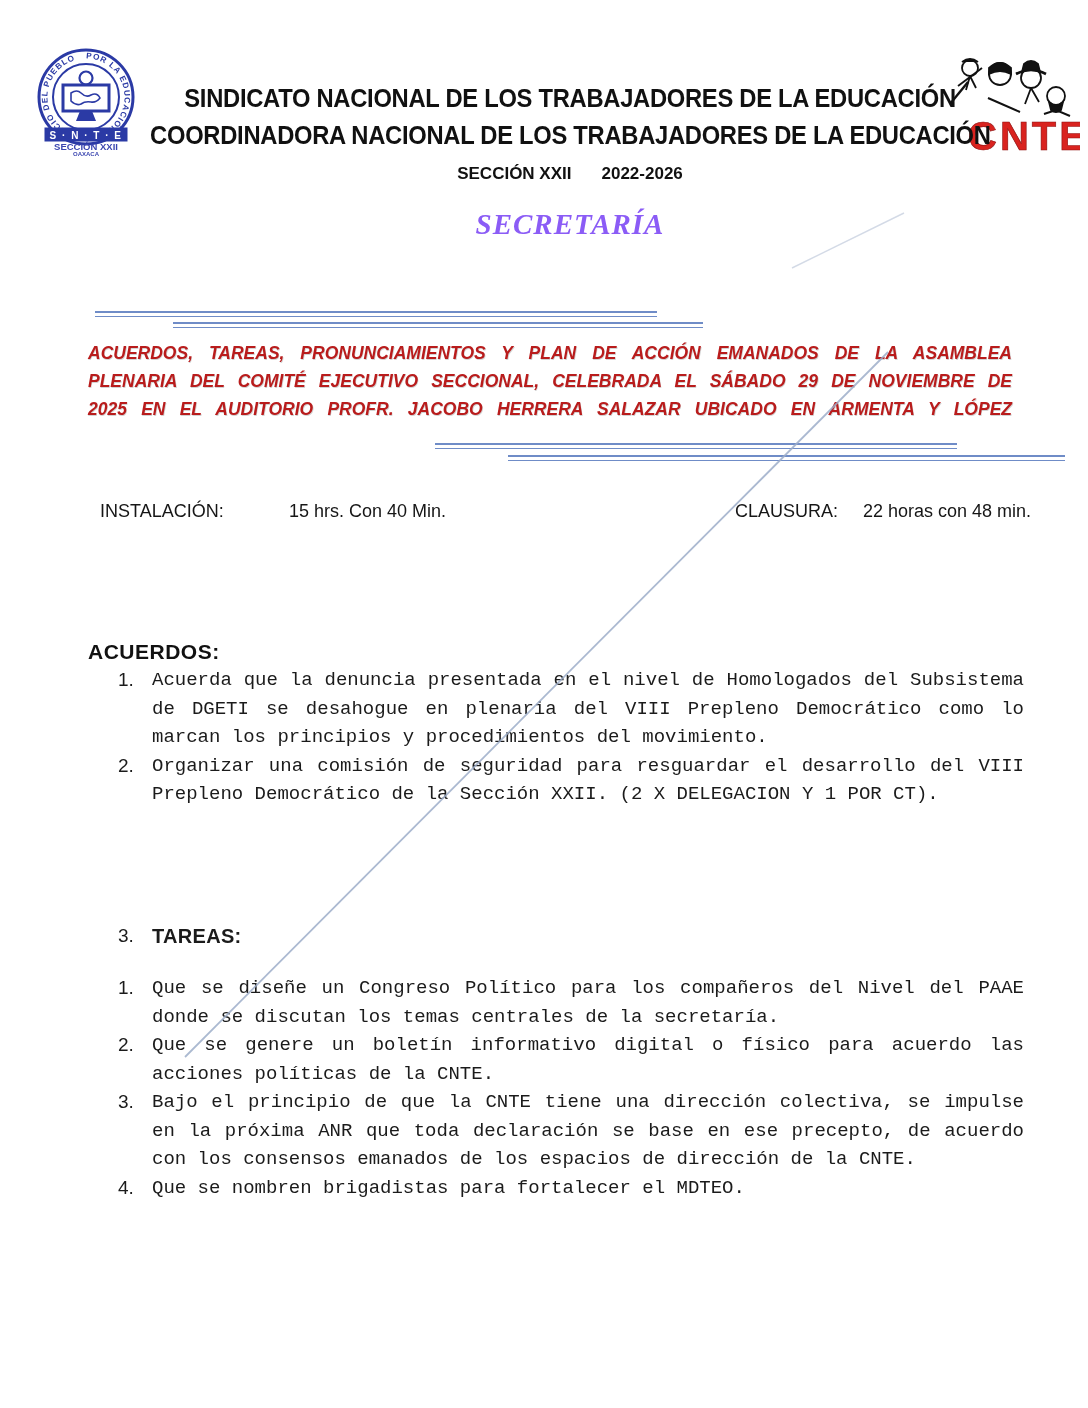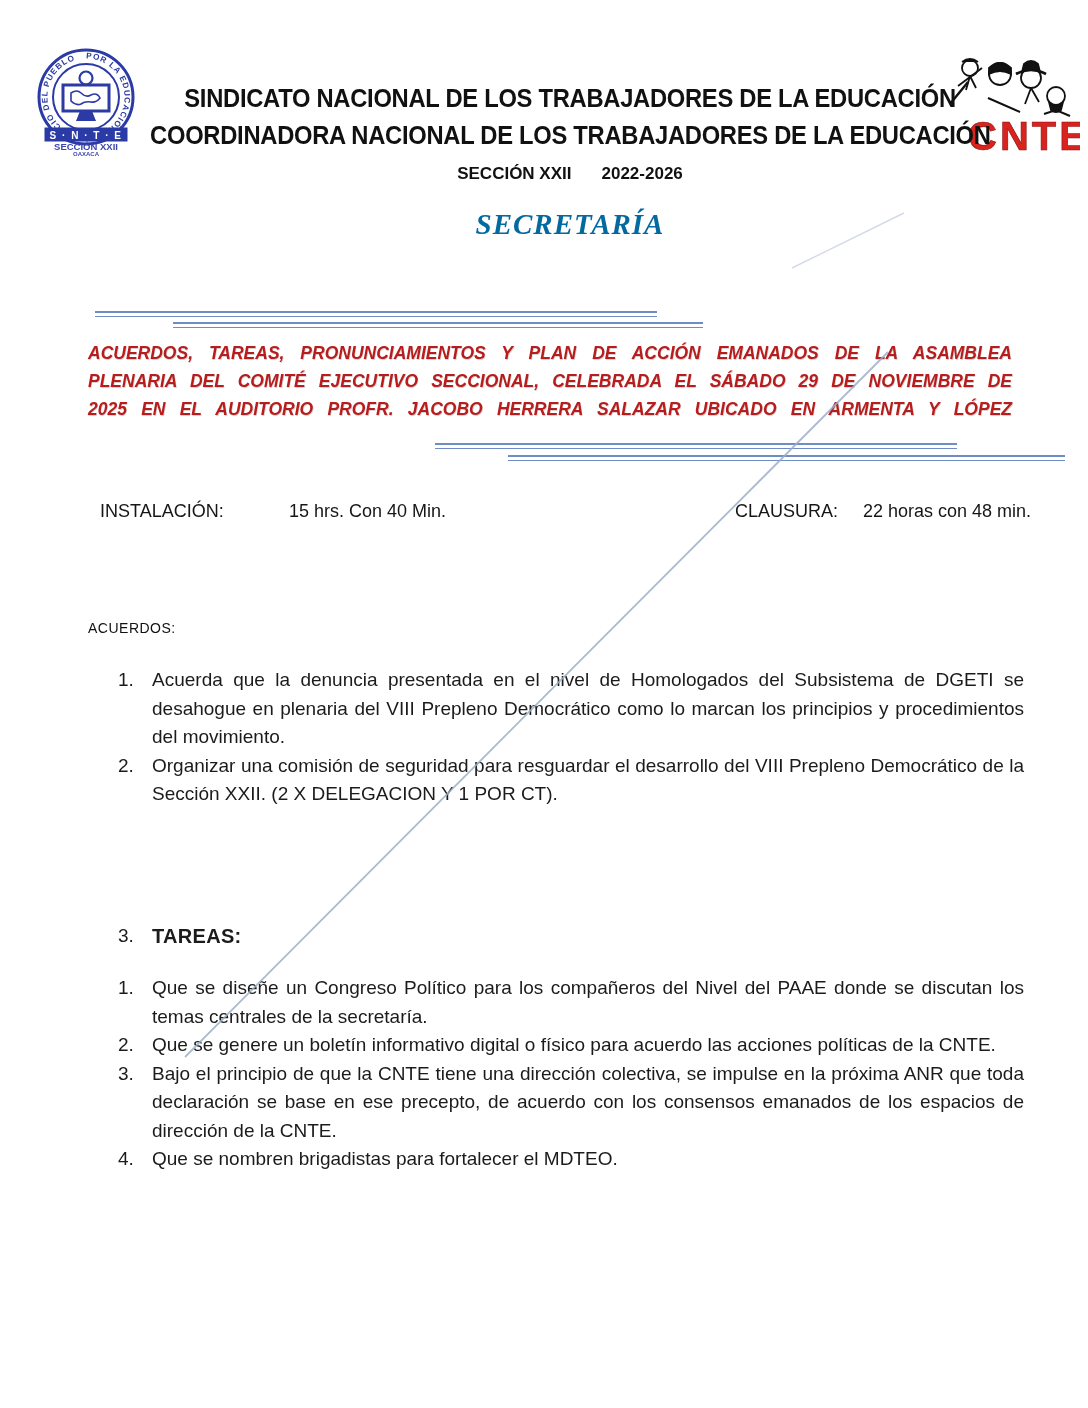--- a/index.html
+++ b/index.html
@@ -12,45 +12,45 @@
   .hdr{position:absolute;left:70px;right:18px;top:84px;text-align:center;}
   .hdr-line{position:absolute;left:0;right:0;text-align:center;white-space:nowrap;}
   .hdr-line .squeeze{display:inline-block;transform:scaleX(.95);transform-origin:center;
     font-weight:bold;font-size:25px;letter-spacing:-0.3px;color:#111;}
   .hdr-l1{top:0;}
   .hdr-l2{top:37px;}
   .hdr-l3{top:80px;font-weight:bold;font-size:17px;color:#111;}
   .hdr-l3 .gap{display:inline-block;width:30px;}
   .secretaria{position:absolute;left:70px;right:18px;top:208px;text-align:center;
     font-family:"Liberation Serif",serif;font-style:italic;font-weight:bold;
-    font-size:29px;line-height:32px;color:#0369a1;letter-spacing:1px;}
+    font-size:29px;line-height:32px;color:#8b5cf6;letter-spacing:1px;}
   
   .dline{position:absolute;height:3px;border-top:2.4px solid #6f8cc7;border-bottom:1.3px solid #6f8cc7;}
   
   .intro{position:absolute;left:88px;top:339px;width:924px;
     font-weight:bold;font-style:italic;font-size:17.5px;color:#b91c1c;
     text-shadow:0.6px 0.8px 0 rgba(130,130,130,.35);}
   .ip-line{height:28px;line-height:28px;text-align:justify;text-align-last:justify;}
   .ip-line.last{text-align-last:left;}
   
   .session{position:absolute;left:0;top:501px;width:100%;font-size:18px;color:#161616;}
   .session span{position:absolute;white-space:nowrap;}
   .inst-label{left:100px;}
   .inst-value{left:289px;}
   .claus-label{left:735px;}
   .claus-value{left:863px;}
   
-  .sec-heading{position:absolute;left:88px;top:620px;font-size:14px;font-weight:normal;
+  .sec-heading{position:absolute;left:88px;top:640px;font-size:21px;font-weight:bold;
     letter-spacing:.5px;color:#111;}
   .nlist{position:absolute;left:118px;width:906px;font-size:19px;line-height:28.5px;}
   .nlist-acuerdos{top:666px;}
   .nlist-tareas{top:974px;}
   .item{display:flex;}
   .item .num{flex:0 0 34px;}
-  .item .txt{flex:1;text-align:justify;}
+  .item .txt{flex:1;text-align:justify;font-family:Liberation Mono, monospace;}
   .tareas-head{position:absolute;left:118px;top:925px;display:flex;font-size:19px;}
   .tareas-head .num{flex:0 0 34px;}
   .tareas-head .lbl{font-weight:bold;font-size:20px;letter-spacing:.3px;text-align:center;}
   
   .snte-logo{position:absolute;left:33px;top:45px;width:106px;height:112px;}
   .cnte-logo{position:absolute;left:948px;top:52px;width:132px;height:108px;}
   svg text{font-family:"Liberation Sans",sans-serif;}
   
   .overlay{position:absolute;left:0;top:0;width:1088px;height:1408px;pointer-events:none;}
 </style>

